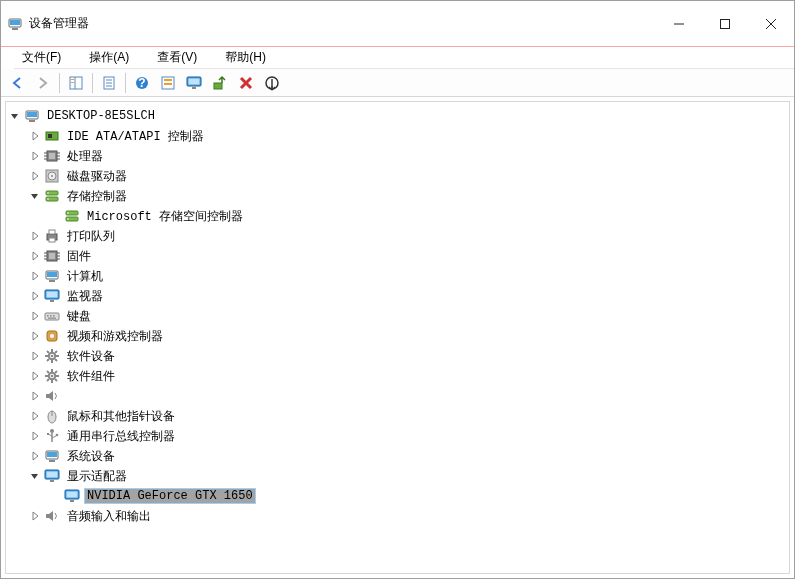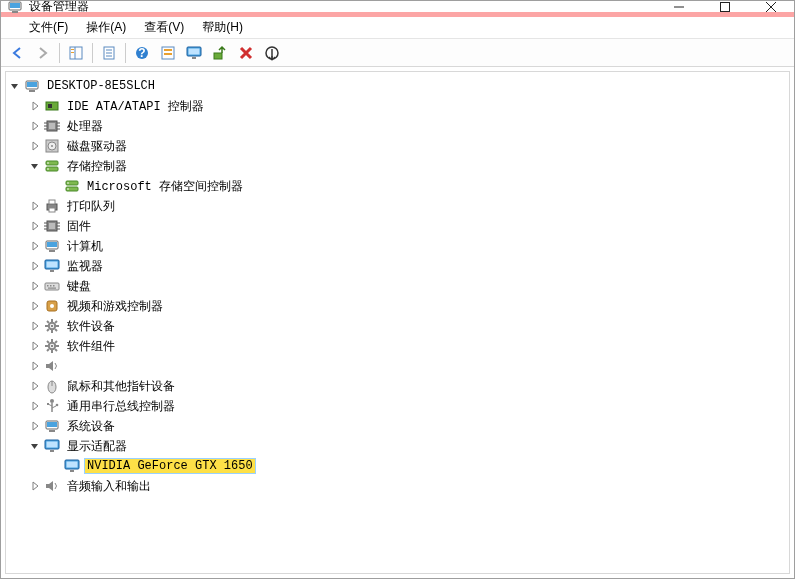--- a/index.html
+++ b/index.html
@@ -1,41 +1,41 @@
 <!DOCTYPE html>
 <html><head>
 <meta charset="utf-8">
 <style>
   * { margin: 0; padding: 0; box-sizing: border-box; font-family: "Microsoft YaHei", "Segoe UI", Tahoma, sans-serif; font-size: 12px; color: #000; }
   body { background: #fff; user-select: none; }
   .window { width: 795px; height: 579px; border: 1px solid #9e9e9e; background: #fff; position: relative; display: flex; flex-direction: column; overflow: hidden;}
   
-  .titlebar { display: flex; align-items: center; height: 16px; padding-left: 6px; border-bottom: 5px solid #fca5a5; background: #fff;}
+  .titlebar { display: flex; align-items: center; height: 46px; padding-left: 6px; border-bottom: 1px solid #fca5a5; background: #fff;}
   .titlebar .appicon { width: 16px; height: 16px; margin-right: 6px; display:inline-flex; align-items:center; justify-content:center;}
   .titlebar .title { flex: 1; font-size: 12px; }
   .winctrls { display: flex; height: 30px; align-items:stretch;}
   .winbtn { width: 46px; display: flex; align-items: center; justify-content: center; cursor: default; }
   .winbtn svg { stroke:#222; stroke-width:1; fill:none; }
   
-  .menubar { display:flex; height: 22px; align-items:center; padding: 0 20px; border-bottom: 1px solid #e5e5e5; gap:2px;}
+  .menubar { display:flex; height: 22px; align-items:center; padding: 0 0; border-bottom: 1px solid #e5e5e5; gap:12px;margin-left:13px;}
   .menuitem { padding: 2px 8px; font-size: 12px; white-space: nowrap; cursor:default;}
   
   .toolbar { display:flex; align-items:center; height:28px; border-bottom:1px solid #d8d8d8; padding: 0 4px; gap:2px; background:#fdfdfd;}
   .tbtn { width:24px; height:24px; display:flex; align-items:center; justify-content:center; border:1px solid transparent; cursor:default;}
   .tsep { width:1px; height:20px; background:#ccc; margin:0 2px;}
   
   .treewrap { flex:1; padding:4px; overflow:auto;}
   .tree { border:1px solid #d8d8d8; height:100%; padding:4px 2px; overflow:auto; background:#fff; }
   .node    { white-space:nowrap; }
   .row     { display:flex; align-items:center; height:20px; padding-left:0; }
   .twisty  { width:14px; height:14px; display:inline-flex; align-items:center; justify-content:center; margin-right:2px; color:#666; cursor:default;}
   .twisty.empty { visibility:hidden;}
   .nodeicon { width:16px; height:16px; margin-right:4px; display:inline-flex; align-items:center; justify-content:center; flex-shrink:0;}
   .label    { padding: 1px 3px; font-family: Liberation Mono, monospace; }
-  .label.selected { background:#fde047; border:1px solid #99d1ff; padding:0 2px; }
+  .label.selected { background:#a3a3a3; border:1px solid #99d1ff; padding:0 2px; }
   .children { padding-left: 20px; }
 </style>
 </head>
 <body>
 
 <svg width="0" height="0" style="position:absolute">
   <defs>
     <g id="i-computer">
         <rect x="2" y="3" width="12" height="8" rx="1" fill="#fff" stroke="#666"></rect>
         <rect x="3" y="4" width="10" height="5" fill="#4aa3df"></rect>

